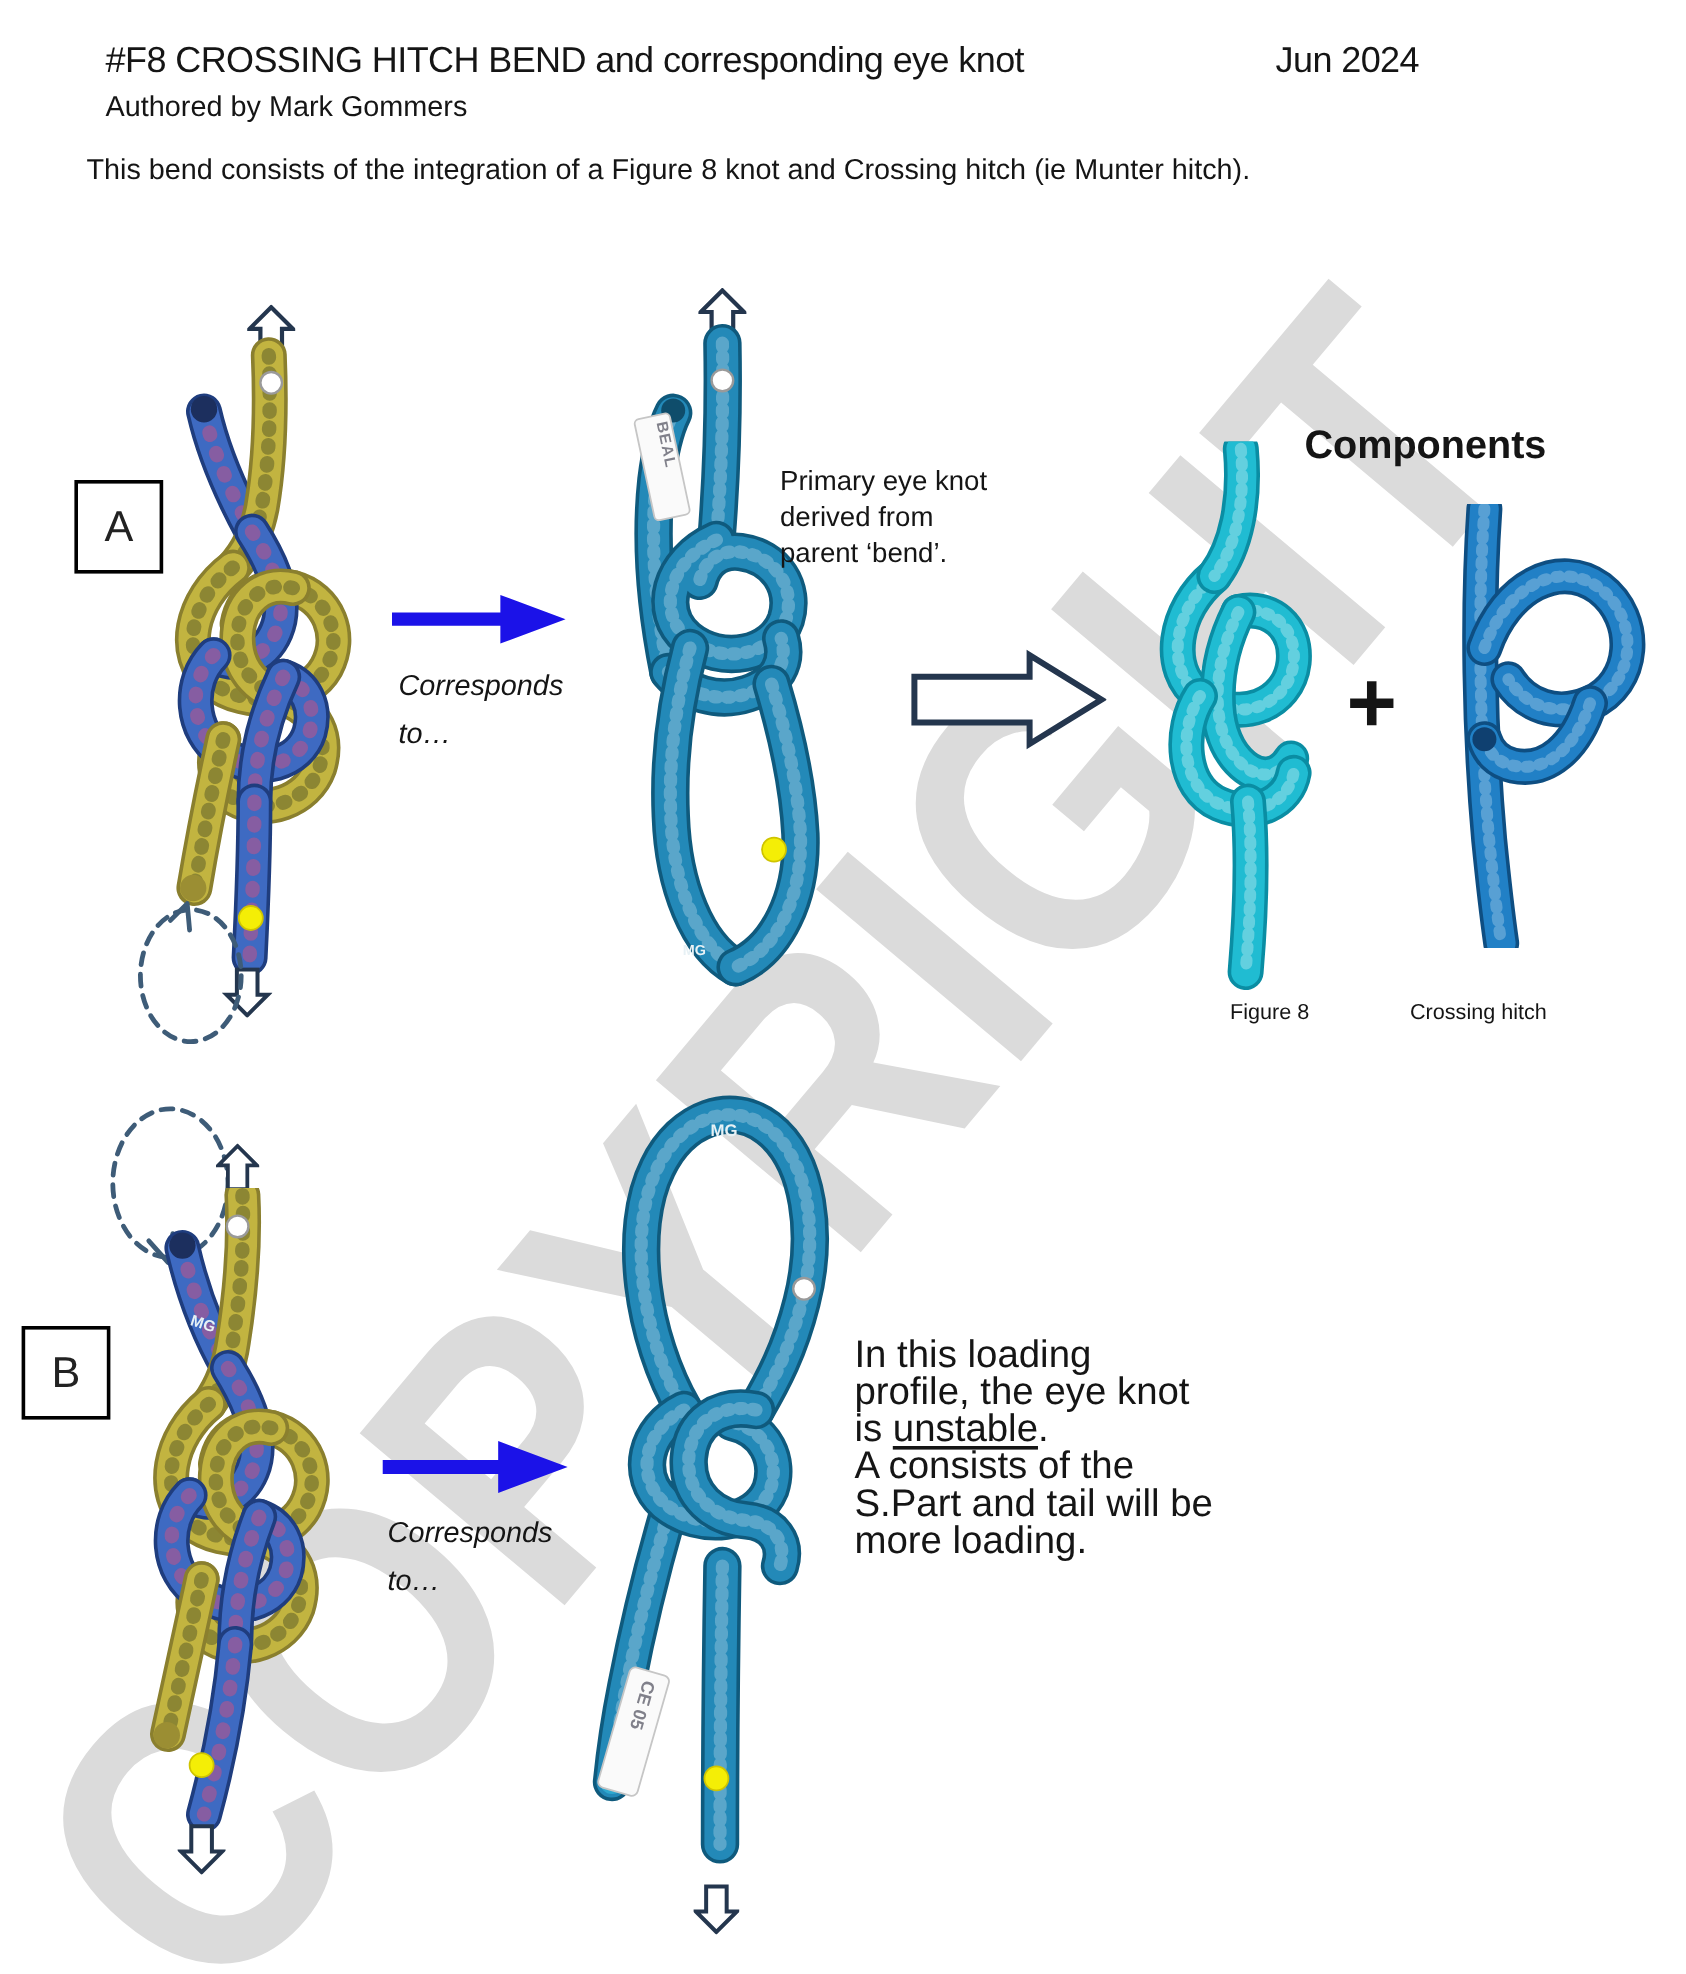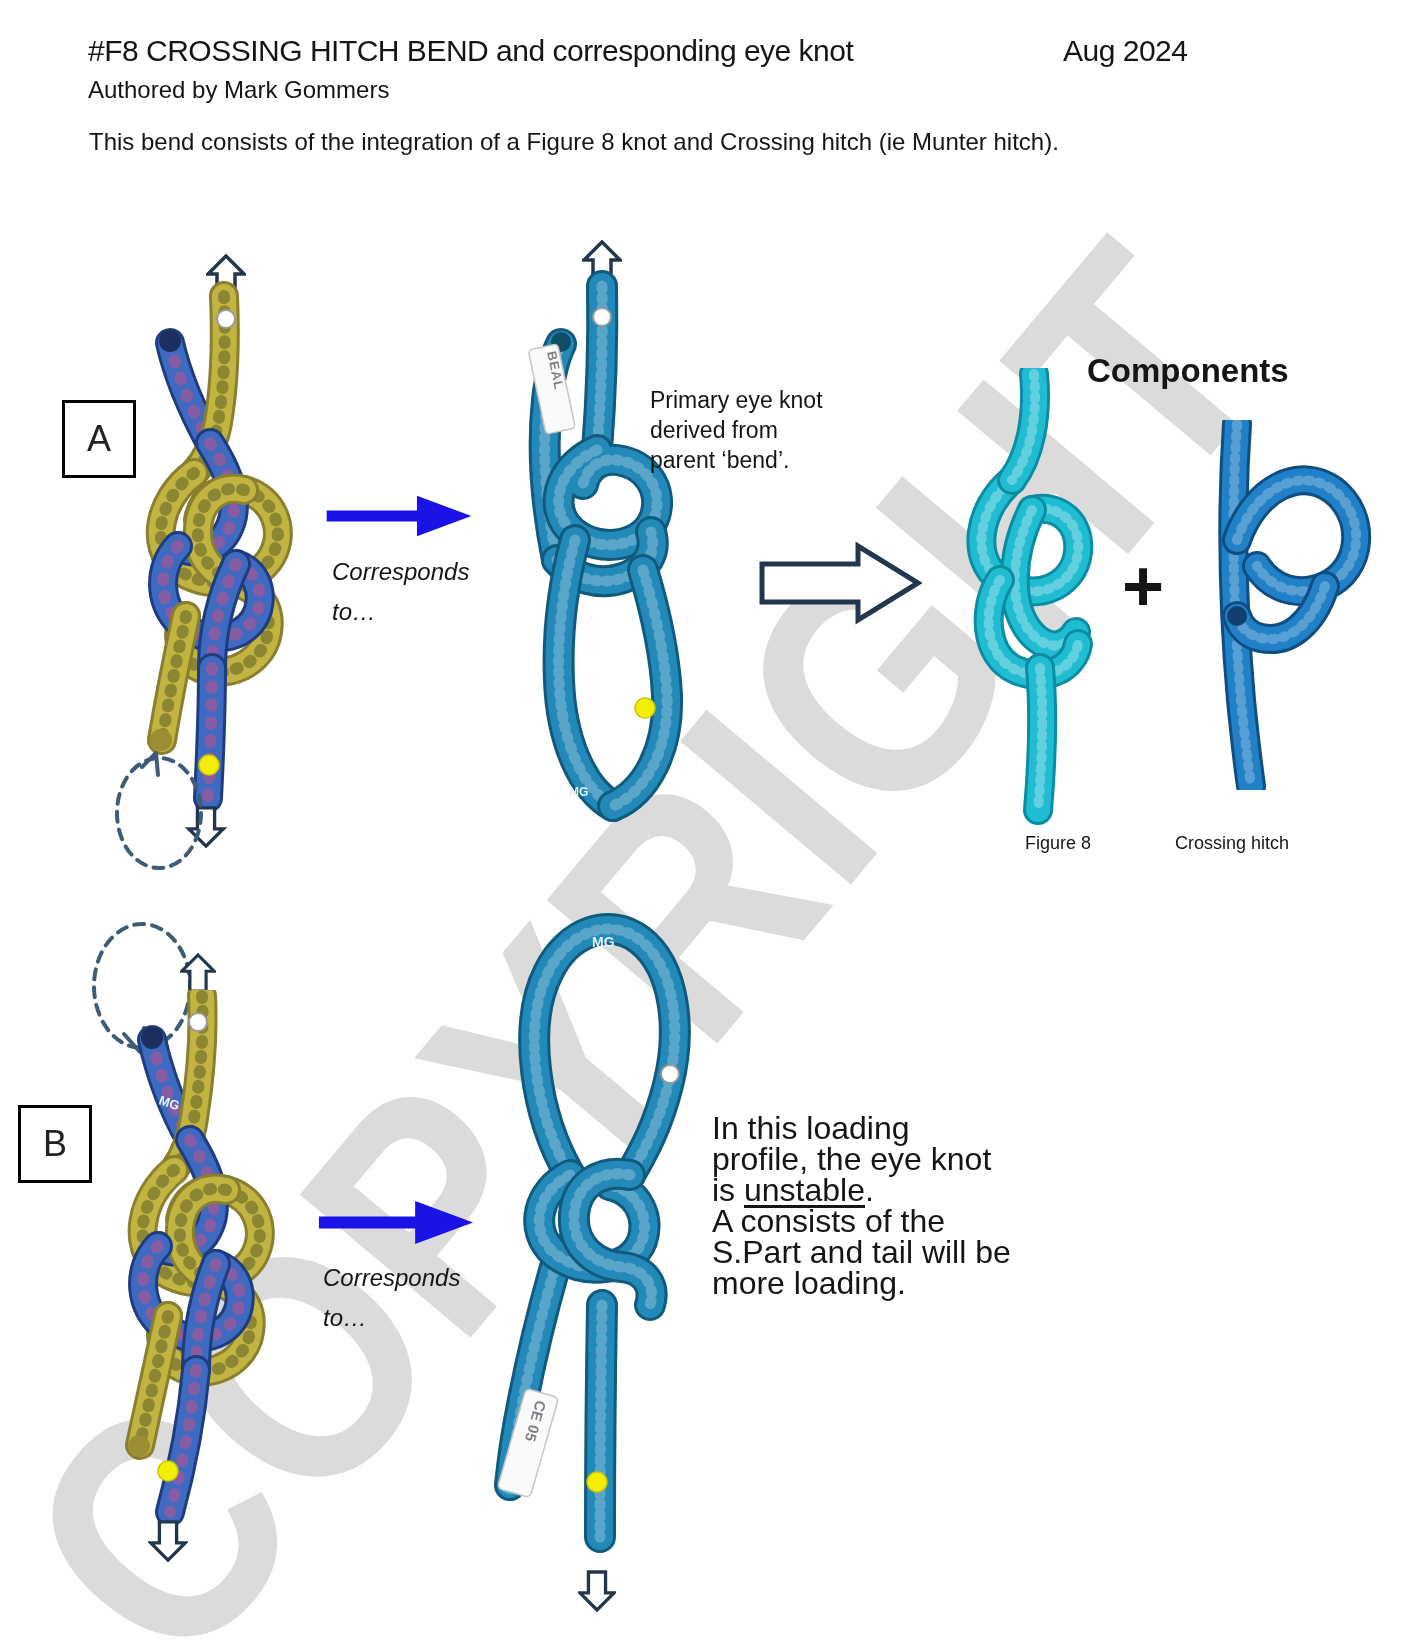--- a/index.html
+++ b/index.html
@@ -53,23 +53,23 @@
   .mg-txt{font-family:"Liberation Sans",sans-serif;font-weight:bold;fill:#e7f1f5;}
 </style>
 </head>
 <body>
 
 <div class="page">
 
   <div class="abs watermark">COPYRIGHT</div>
 
   <div class="abs z title" style="left:88px;top:34px;">#F8 CROSSING HITCH BEND and corresponding eye knot</div>
-  <div class="abs z title" style="left:1063px;top:34px;">Aug 2024</div>
+  <div class="abs z title" style="left:1063px;top:34px;">Jun 2024</div>
   <div class="abs z body-txt" style="left:88px;top:76px;">Authored by Mark Gommers</div>
-  <div class="abs z body-txt" style="left:89px;top:128px;">This bend consists of the integration of a Figure 8 knot and Crossing hitch (ie Munter hitch).</div>
+  <div class="abs z body-txt" style="left:72px;top:128px;">This bend consists of the integration of a Figure 8 knot and Crossing hitch (ie Munter hitch).</div>
 
   <div class="abs z label-box" style="left:62px;top:400px;">
     <span>A</span>
   </div>
 
   <svg class="abs z" style="left:206px;top:254px;" width="40" height="44" viewBox="0 0 40 44">
     <polygon class="blockarrow" points="20,2 38,20 29,20 29,42 11,42 11,20 2,20"></polygon>
   </svg>
 
   <svg class="abs z knot" style="left:112px;top:268px;" width="235" height="560" viewBox="0 0 235 560">

